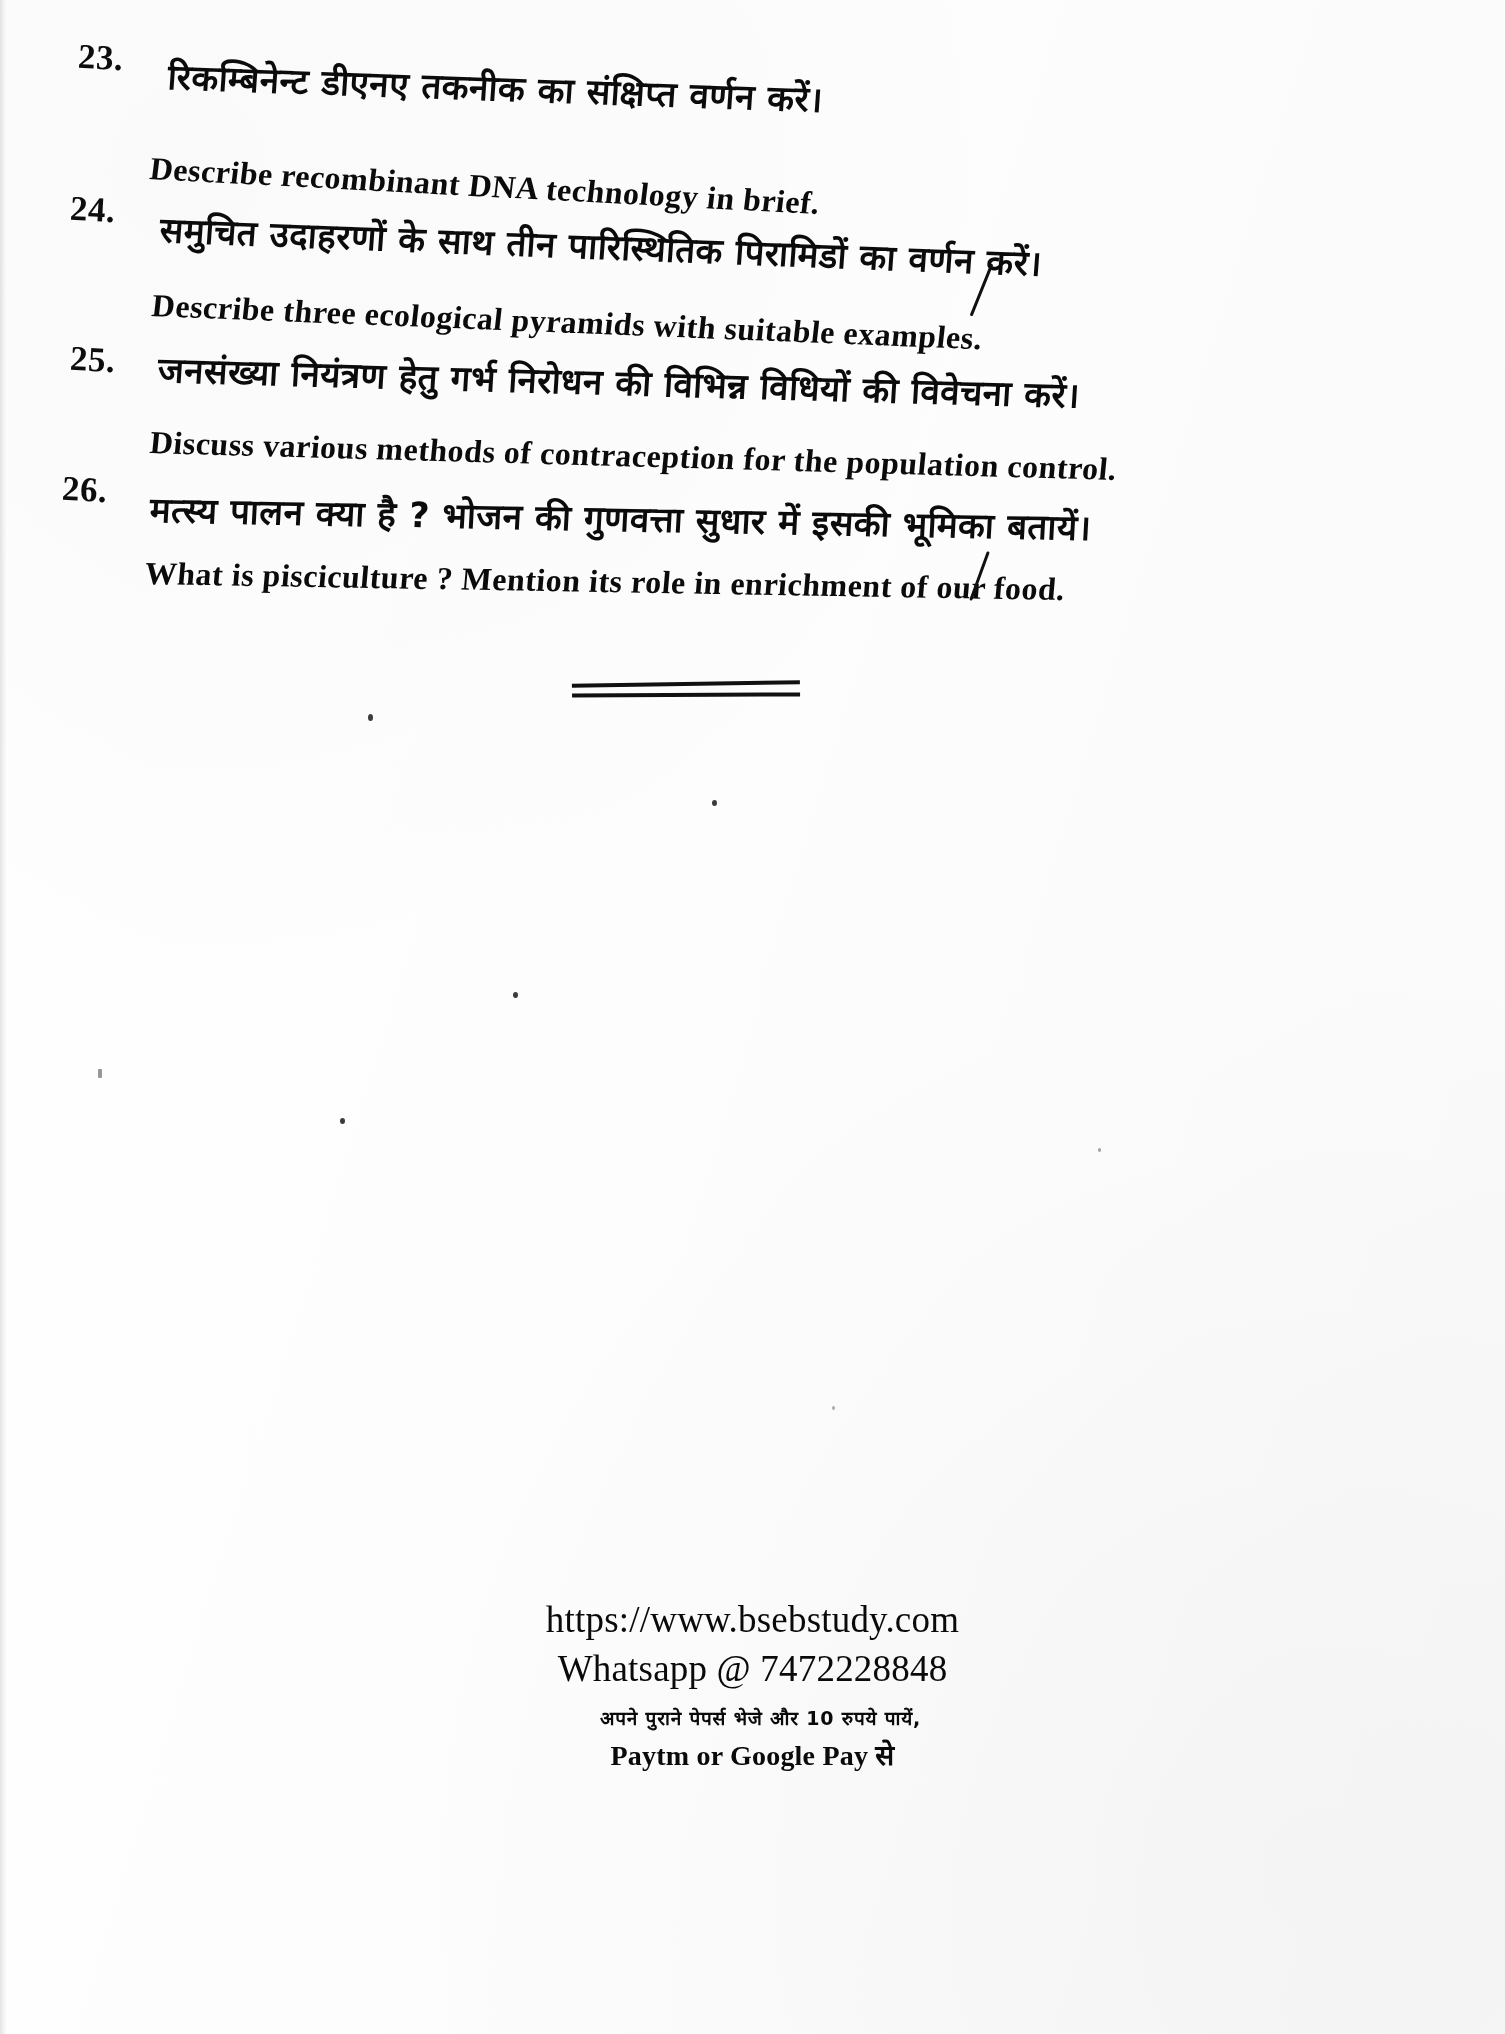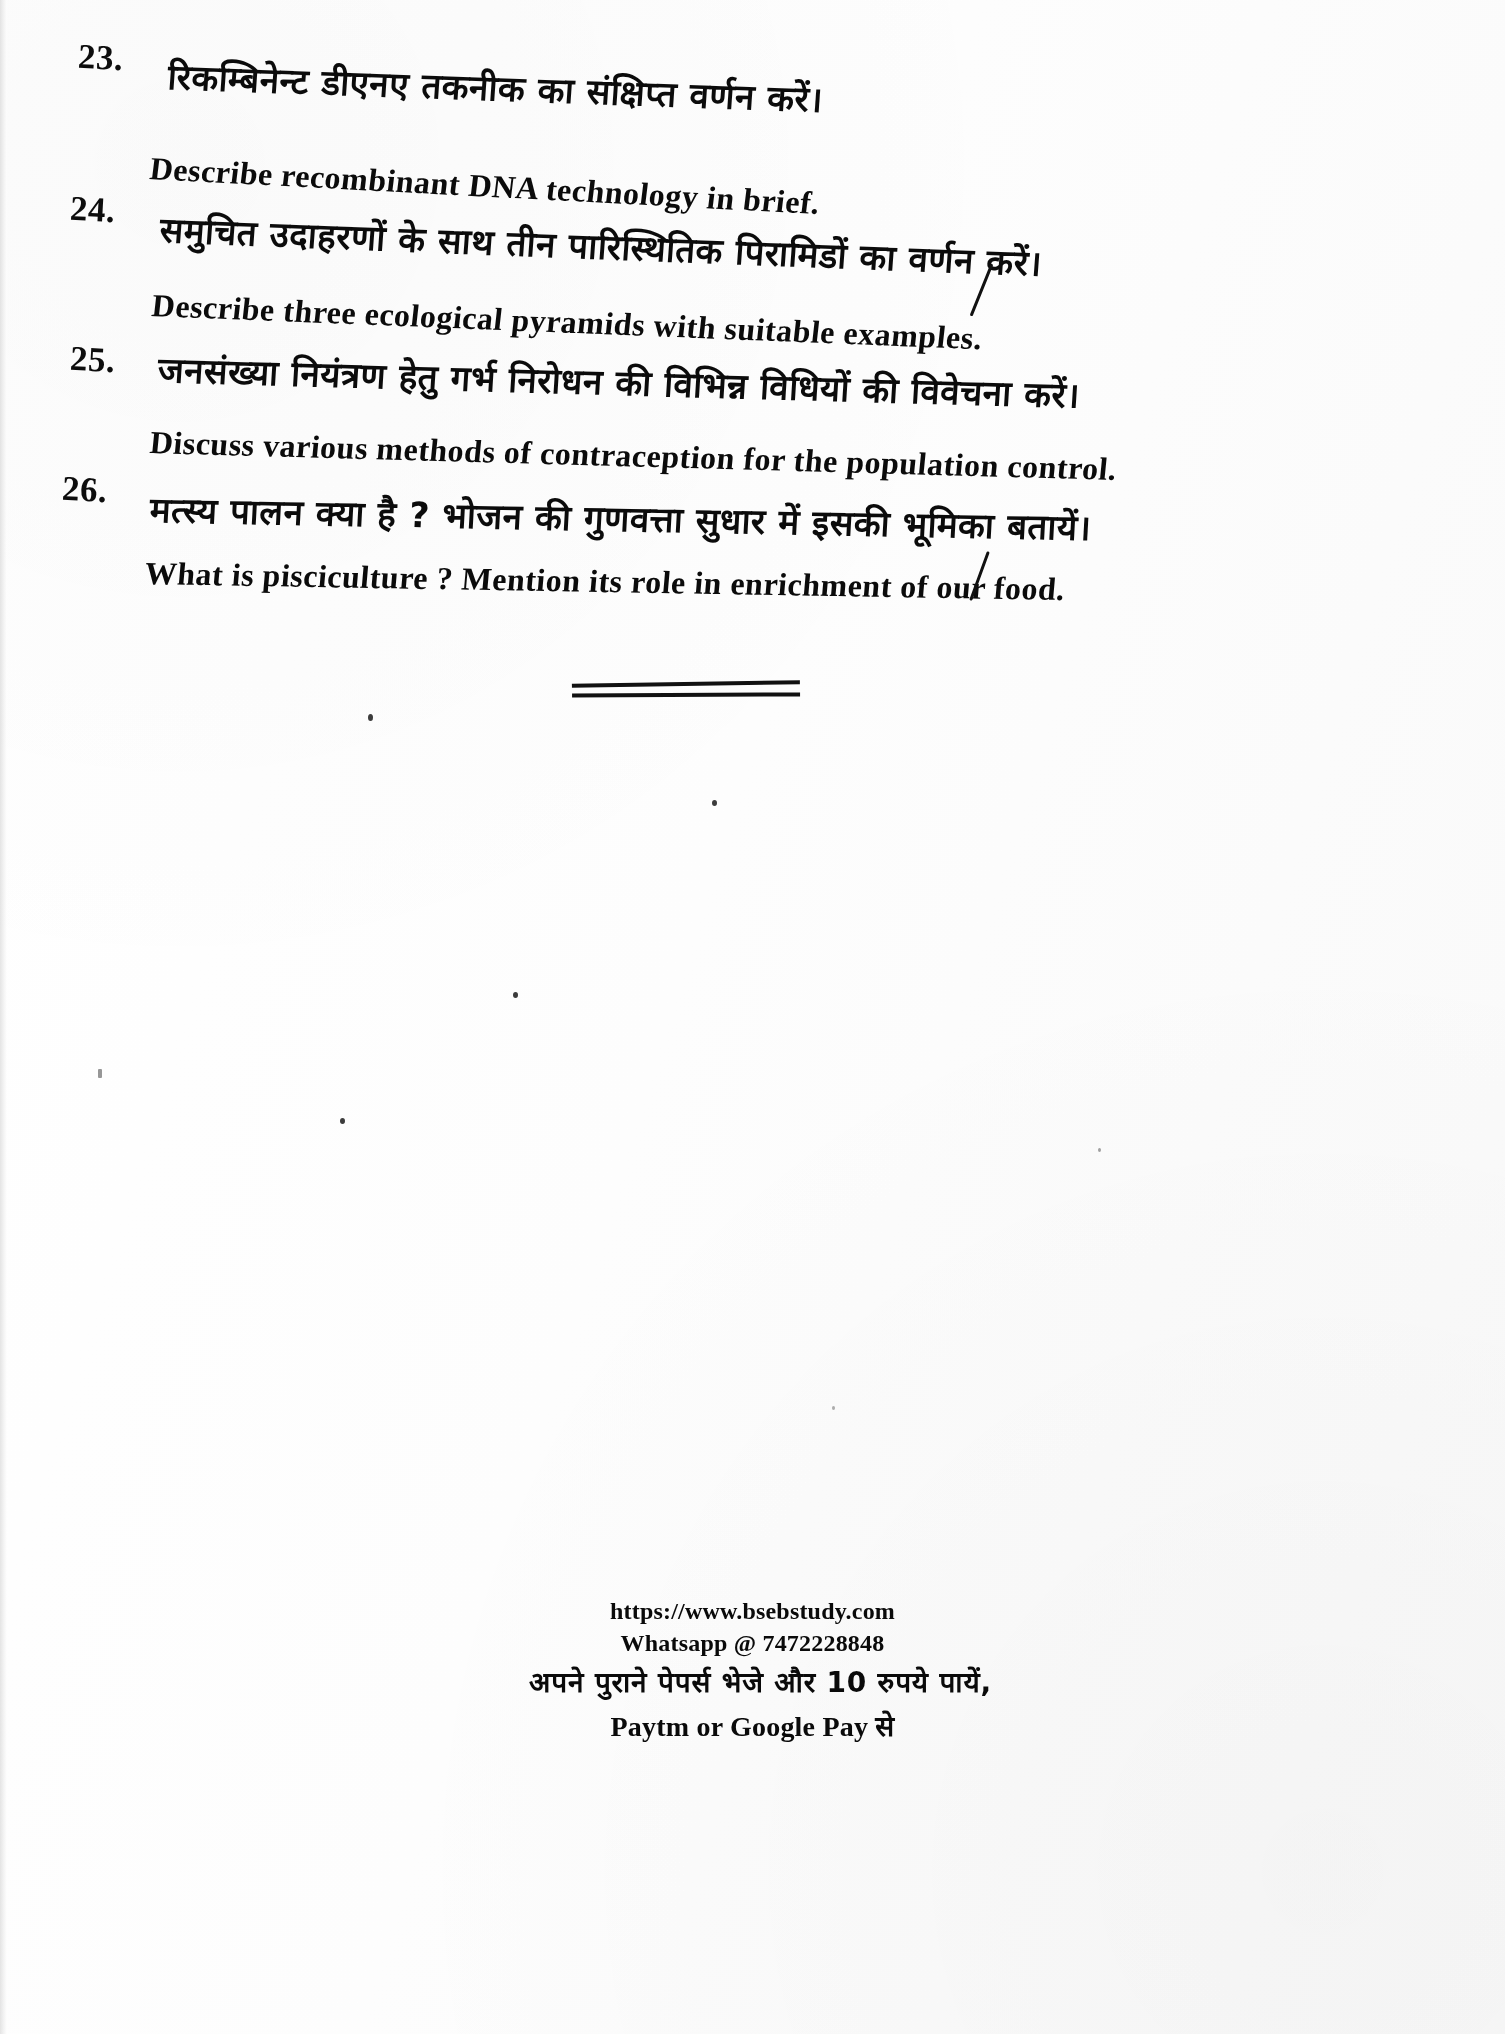--- a/index.html
+++ b/index.html
@@ -132,32 +132,32 @@
     position: absolute;
     left: 0;
     top: 1596px;
     width: 1505px;
     text-align: center;
   }
   #footer-promo div { line-height: 1.32; }
 
   .f-en {
     font-family: "Liberation Serif", "DejaVu Serif", serif;
-    font-weight: 700;
-    font-size: 24px;
+    font-weight: 400;
+    font-size: 37px;
     letter-spacing: .2px;
     color: #0a0a0a;
   }
   .f-hi {
     font-family: "DejaVu Sans", "Liberation Sans", sans-serif;
     font-weight: 700;
-    font-size: 28px;
+    font-size: 19px;
     letter-spacing: .8px;
     color: #0a0a0a;
-    margin-top: 6px;
+    margin-top: 12px;
     padding-left: 16px;
   }
   .f-last {
     font-family: "Liberation Serif", "DejaVu Serif", serif;
     font-weight: 700;
     font-size: 28px;
     letter-spacing: .2px;
     color: #0a0a0a;
     margin-top: 7px;
   }

